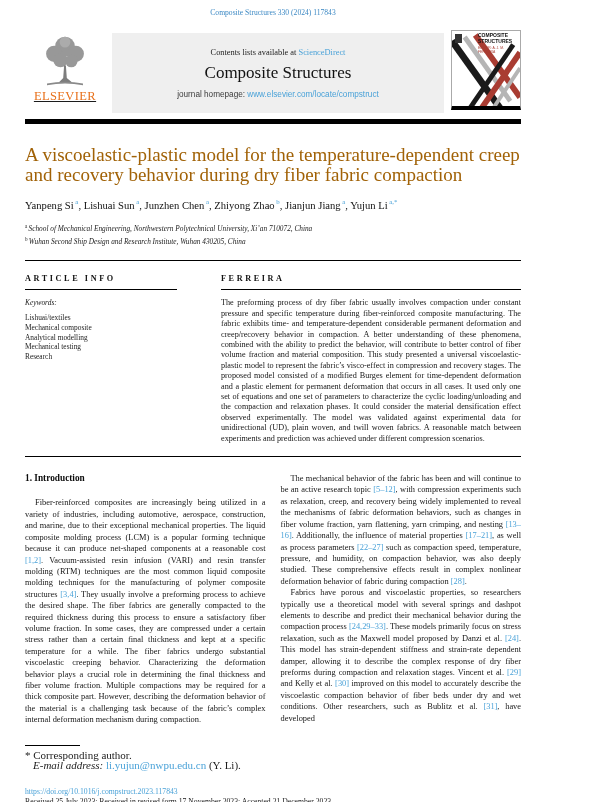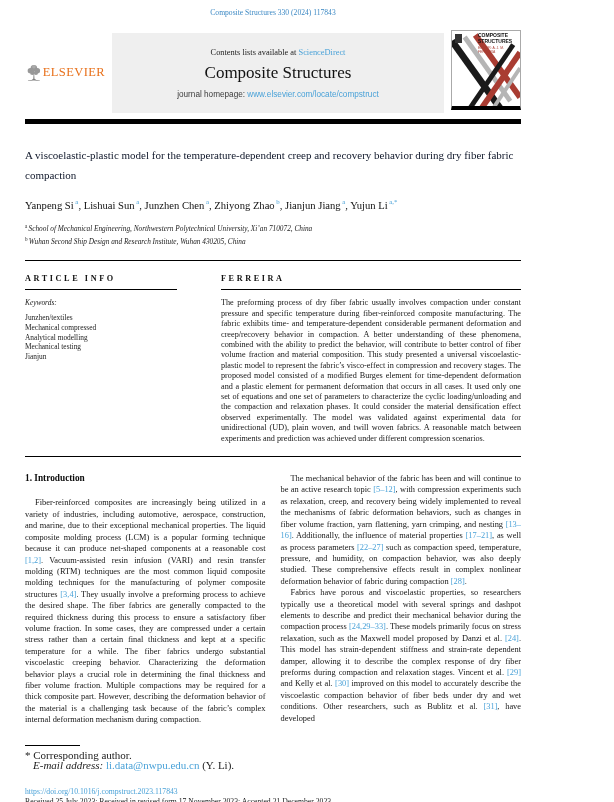--- a/index.html
+++ b/index.html
@@ -17,21 +17,21 @@
   .citation-line {
     padding-top: 8px;
     text-align: center;
     font-size: 7.6px;
     color: #3d89c4;
     margin-bottom: 16px;
   }
 
   
   .header { display: grid; grid-template-columns: 80px 1fr 70px; column-gap: 7px; height: 80px; }
-  .logo-box { display: flex; flex-direction: row; align-items: center; justify-content: flex-start; padding-bottom: 1px; }
+  .logo-box { display: flex; flex-direction: column; align-items: center; justify-content: flex-start; padding-bottom: 1px; text-decoration: underline; }
   .elsevier-text { color: #e8701a; font-size: 12.5px; letter-spacing: 0.4px; font-family: "Liberation Serif", serif; }
   .banner {
     background: #efefef;
     display: flex; flex-direction: column; align-items: center; justify-content: center;
     text-align: right; padding: 5px 4px;
   }
   .banner-line1 { font-size: 8.4px; color: #222; }
   .banner-line1 .sd { color: #4aa2d8; }
   .banner-title { font-size: 17px; margin: 6px 0 7px; color: #111; }
   .banner-line3 { font-size: 8.2px; font-family: "Liberation Sans", sans-serif; color: #3c3c3c; }
@@ -54,22 +54,22 @@
   }
   .cover-mark { position: absolute; top: 3px; left: 3px; width: 7px; height: 9px; background: #333; z-index: 2; }
   .cover-box svg { position: absolute; inset: 0; }
 
   .rule-thick { height: 5px; background: #000; margin-top: 6px; }
   .rule-thin { height: 1px; background: #000; }
 
   
   .article-title {
     margin-top: 21px;
-    font-size: 11px; line-height: 20px; font-weight: normal;
-    max-width: 545px; color: #0f172a;
+    font-size: 19px; line-height: 20px; font-weight: normal;
+    max-width: 545px; color: #a16207;
   }
   .authors { margin-top: 13px; font-size: 10.6px; color: #111; }
   .authors sup.asup { color: #4aa2d8; font-size: 64%; }
   .affiliations { margin-top: 10px; font-size: 7.3px; line-height: 11px; font-style: italic; color: #222; }
   .affiliations sup.fsup { font-size: 70%; font-style: normal; }
   .top-sep { margin-top: 13px; }
 
   
   .info-grid { display: grid; grid-template-columns: 152px 1fr; column-gap: 34px; padding: 13px 0 12px; border-bottom: 1.2px solid #000; gap: 44px; }
   .block-heading { font-size: 8.2px; font-weight: bold; letter-spacing: 2.6px; color: #111; }
@@ -161,25 +161,25 @@
     </div>
 
   <div class="rule-thin top-sep"></div>
 
   <div class="info-grid">
     <div>
       <div class="block-heading">ARTICLE INFO</div>
       <div class="head-rule"></div>
       <div class="keywords-label">Keywords:</div>
       <div class="keywords">
-          <div>Junzhen/textiles</div>
-          <div>Mechanical compressed</div>
+          <div>Lishuai/textiles</div>
+          <div>Mechanical composite</div>
           <div>Analytical modelling</div>
           <div>Mechanical testing</div>
-          <div>Jianjun</div>
+          <div>Research</div>
         </div>
     </div>
     <div>
       <div class="block-heading">FERREIRA</div>
       <div class="head-rule"></div>
       <div class="abstract-text">The preforming process of dry fiber fabric usually involves compaction under constant pressure and specific temperature during fiber-reinforced composite manufacturing. The fabric exhibits time- and temperature-dependent considerable permanent deformation and creep/recovery behavior in compaction. A better understanding of these phenomena, combined with the ability to predict the behavior, will contribute to better control of fiber volume fraction and material composition. This study presented a universal viscoelastic-plastic model to represent the fabric’s visco-effect in compression and recovery stages. The proposed model consisted of a modified Burges element for time-dependent deformation and a plastic element for permanent deformation that occurs in all cases. It used only one set of equations and one set of parameters to characterize the cyclic loading/unloading and the compaction and relaxation phases. It could consider the material densification effect observed experimentally. The model was validated against experimental data for unidirectional (UD), plain woven, and twill woven fabrics. A reasonable match between experiments and prediction was achieved under different compression scenarios.</div>
     </div>
   </div>
 
   <div class="body-area">
@@ -197,21 +197,21 @@
           </div>
       </div>
     </div>
   </div>
 
   <div class="footnote">
     <div class="footnote-rule"></div>
     <div>* Corresponding author.</div>
     <div class="email-line">
       <span class="email-label">E-mail address:</span>
-      <span class="email-link">li.data@nwpu.edu.cn</span>
+      <span class="email-link">li.yujun@nwpu.edu.cn</span>
       <span>(Y. Li).</span>
     </div>
   </div>
 
   <div class="footer">
     <div class="doi-link">https://doi.org/10.1016/j.compstruct.2023.117843</div>
     <div>Received 25 July 2023; Received in revised form 17 November 2023; Accepted 21 December 2023</div>
     <div>Available online 22 September 2023</div>
     <div>0263-8223/© 2023 Elsevier Ltd. All rights reserved.</div>
   </div>

